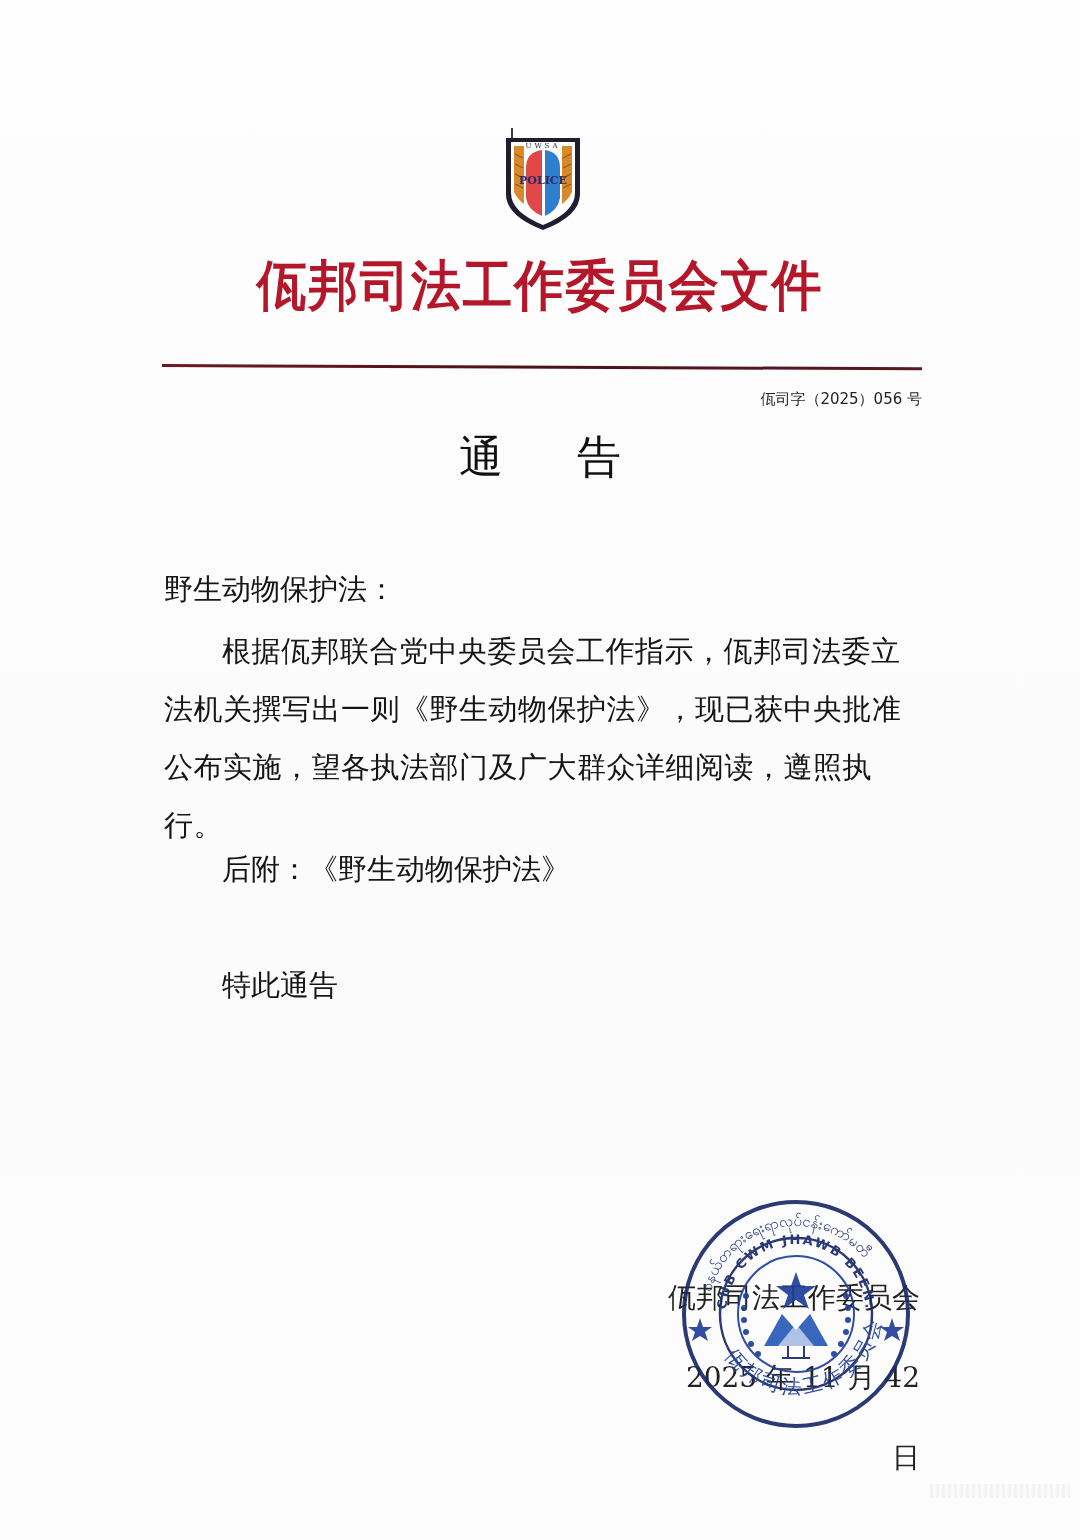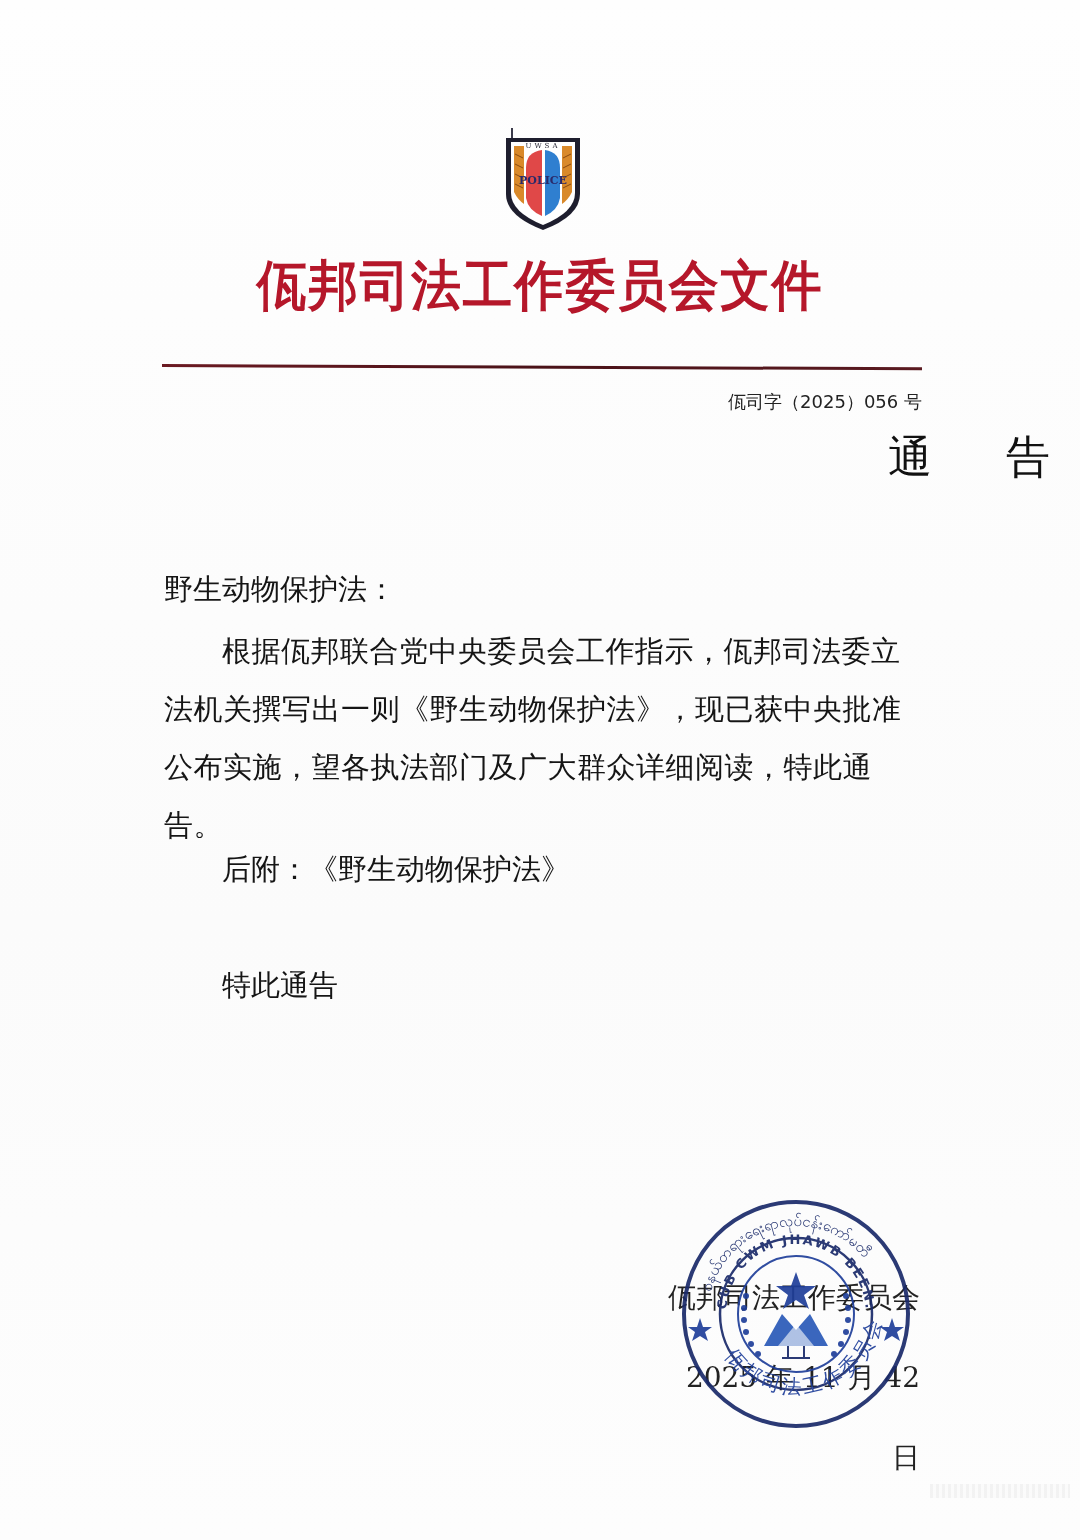--- a/index.html
+++ b/index.html
@@ -48,30 +48,30 @@
       width: 760px;
       height: 3px;
       background: linear-gradient(90deg, #6b1a22, #4a1218 50%, #5a1a20);
       transform: rotate(0.25deg);
       transform-origin: left center;
     }
     .doc-number {
       position: absolute;
       right: 158px;
       top: 390px;
-      font-size: 18px;
+      font-size: 15px;
       color: #222;
       font-family: "DejaVu Sans", sans-serif;
     }
     .notice-title {
       position: absolute;
       left: 0;
       width: 1080px;
       top: 428px;
-      text-align: right;
+      text-align: center;
       font-size: 44px;
       letter-spacing: 30px;
       padding-left: 30px;
       box-sizing: border-box;
       color: #111;
     }
     .body-text {
       position: absolute;
       left: 164px;
       width: 760px;
@@ -146,21 +146,21 @@
   </svg>
 
   <div class="header-title">佤邦司法工作委员会文件</div>
   <div class="red-rule"></div>
 
   <div class="doc-number">佤司字（2025）056 号</div>
 
   <div class="notice-title">通 告</div>
 
   <div class="body-text salutation">野生动物保护法：</div>
-  <div class="body-text paragraph">根据佤邦联合党中央委员会工作指示，佤邦司法委立法机关撰写出一则《野生动物保护法》，现已获中央批准公布实施，望各执法部门及广大群众详细阅读，特此通告。</div>
+  <div class="body-text paragraph">根据佤邦联合党中央委员会工作指示，佤邦司法委立法机关撰写出一则《野生动物保护法》，现已获中央批准公布实施，望各执法部门及广大群众详细阅读，遵照执行。</div>
   <div class="body-text attachment">后附：《野生动物保护法》</div>
   <div class="body-text closing">特此通告</div>
 
   <div class="sign-block">
     <div>佤邦司法工作委员会</div>
     <div>2025 年 11 月 42 日</div>
   </div>
 
   <svg class="seal" viewBox="0 0 236 236">
     <defs>

